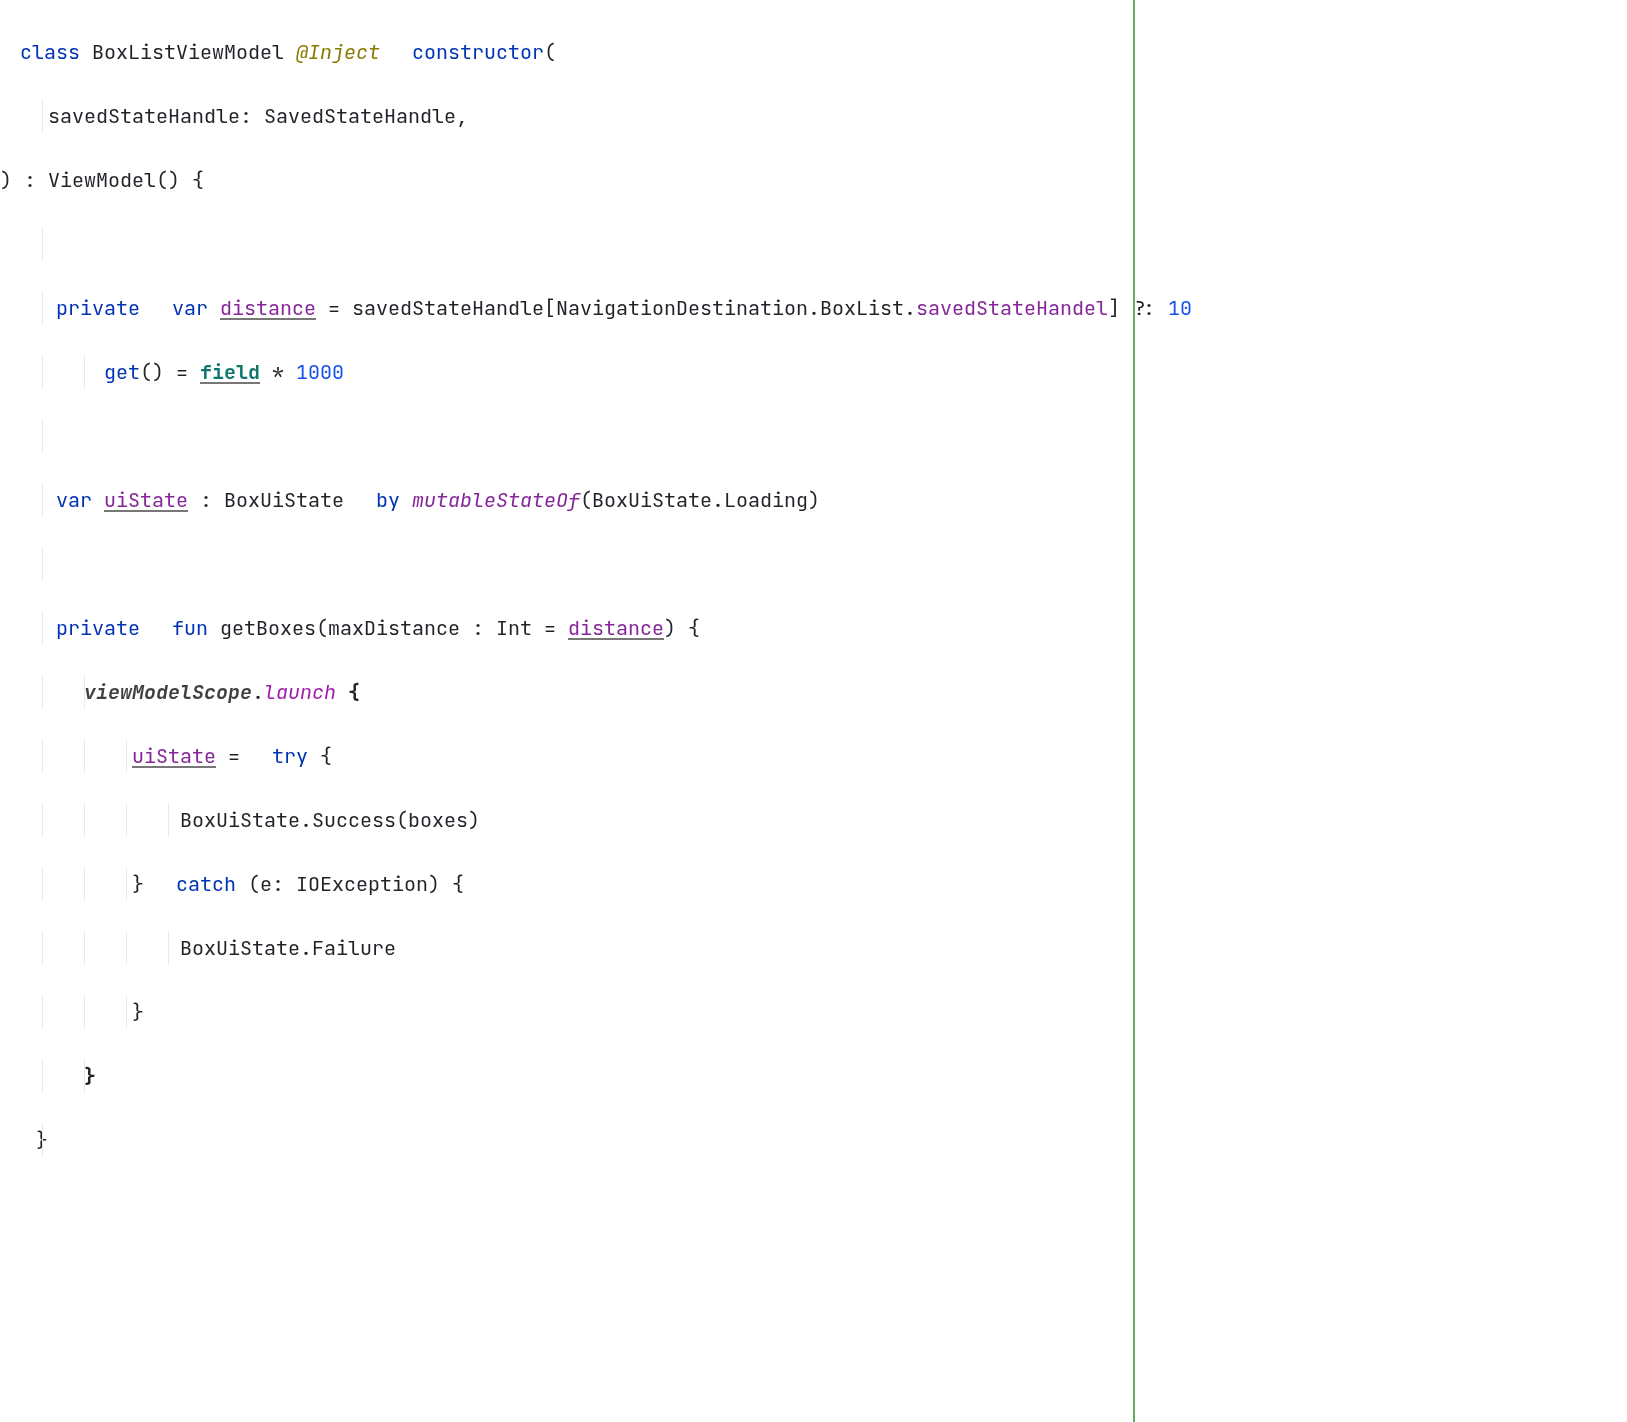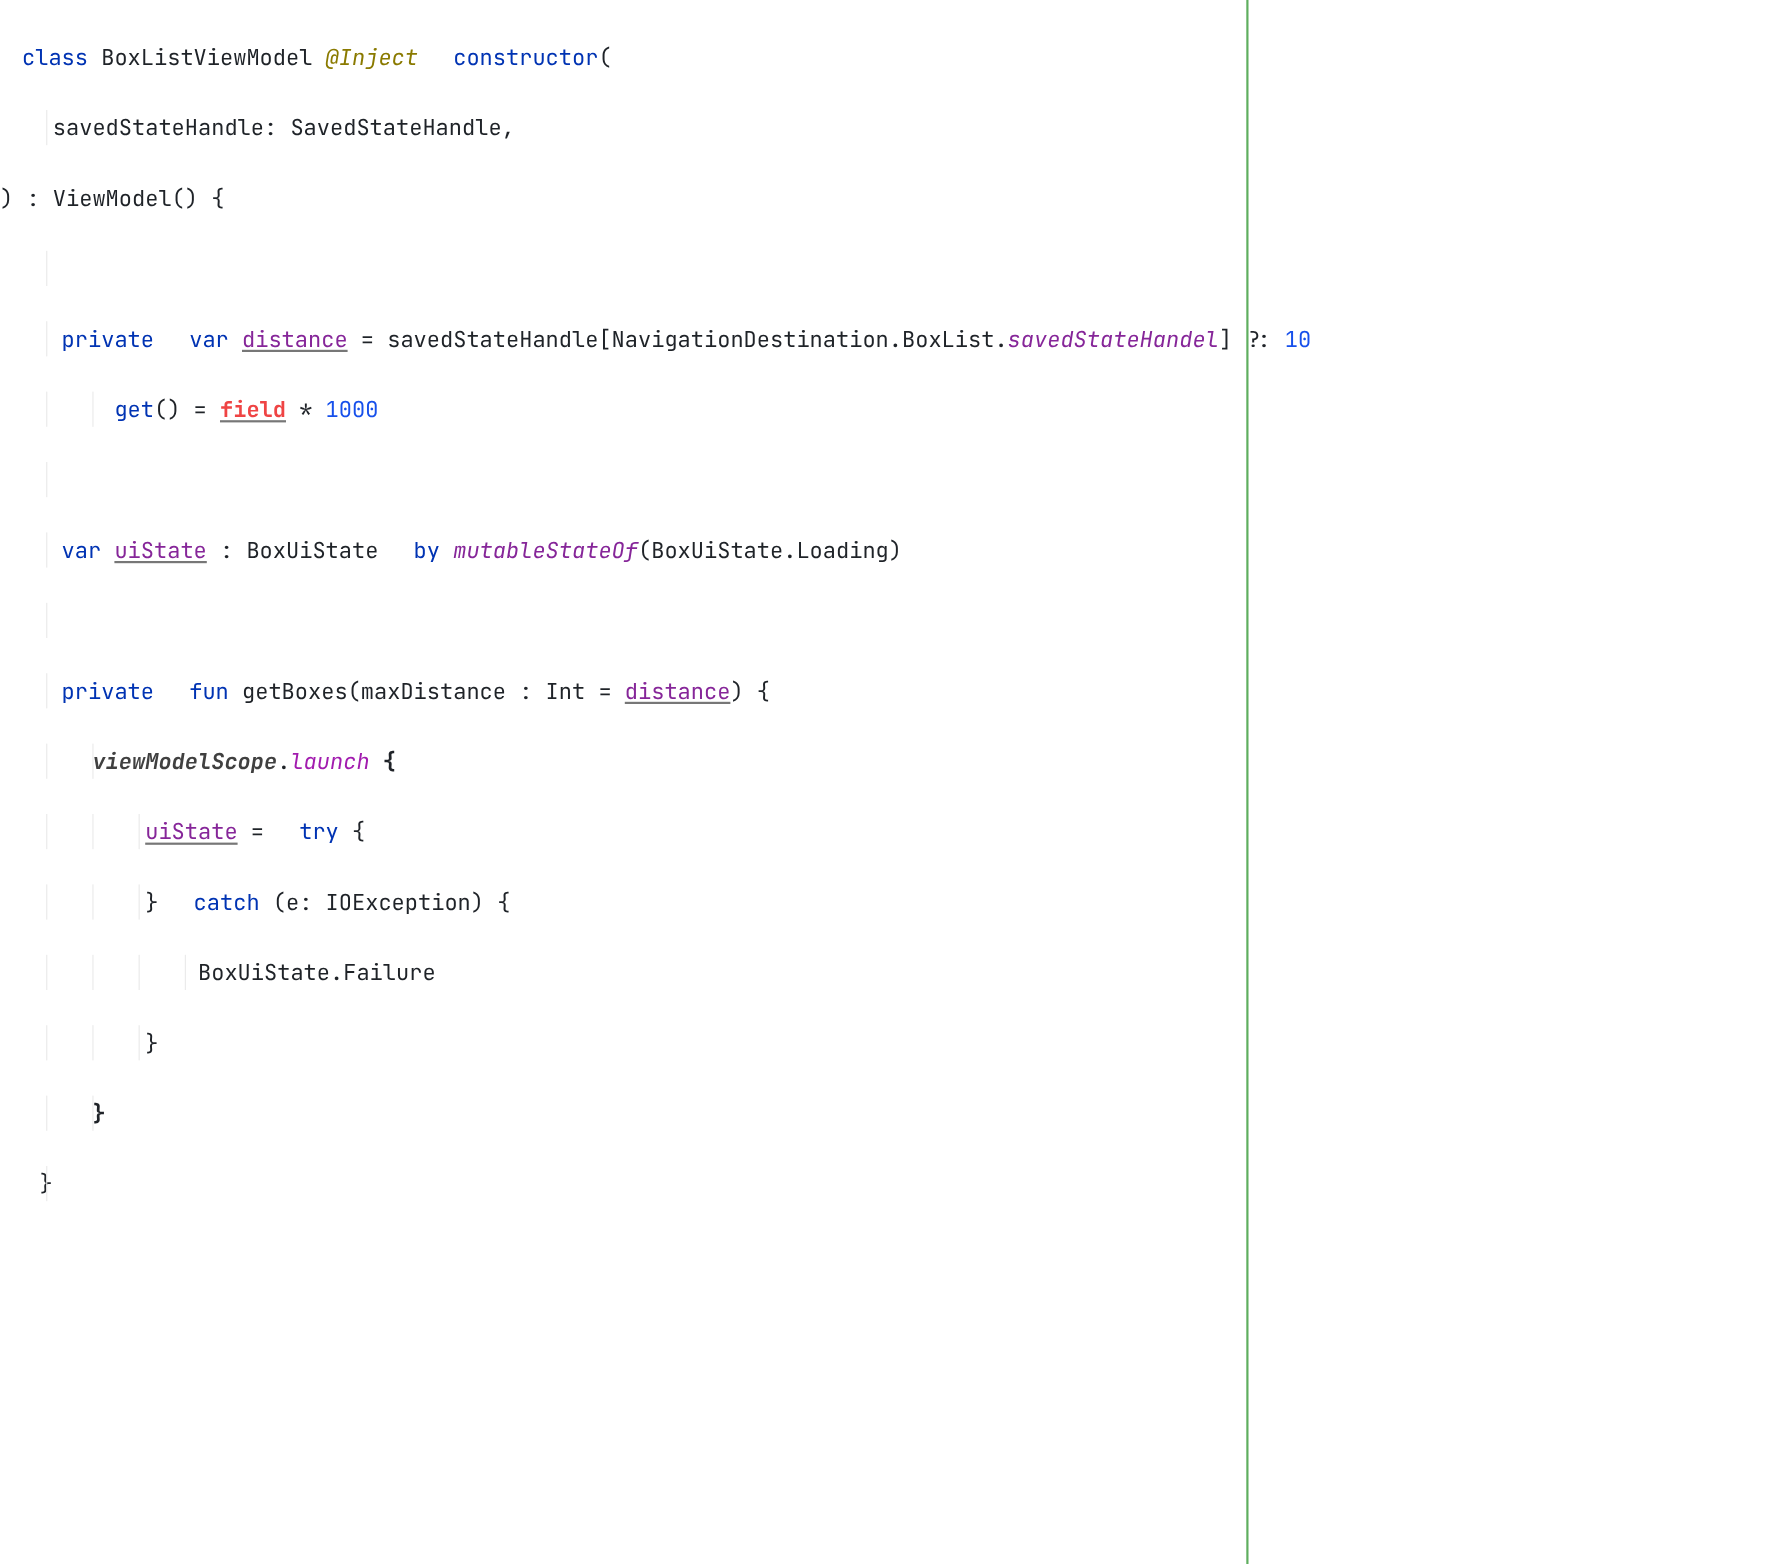--- a/index.html
+++ b/index.html
@@ -27,42 +27,43 @@
   .guide1 { position:absolute; left:42px; top:0; bottom:0; width:1px; background:#e9e9e9; }
   .guide2 { position:absolute; left:84px; top:0; bottom:0; width:1px; background:#e9e9e9; }
   .guide3 { position:absolute; left:126px; top:0; bottom:0; width:1px; background:#e9e9e9; }
   .guide4 { position:absolute; left:168px; top:0; bottom:0; width:1px; background:#e9e9e9; }
 
   .kw   { color:#0033b3;margin-left:20px; }
   .anno { color:#8a7a00; font-style:italic; }
   .prop { color:#862699; }
   .und  { text-decoration: underline; text-decoration-color:#777; text-underline-offset:3px;}
   .num  { color:#1750eb; }
-  .ital { font-style: italic; }
+  .ital { }
   .bold { font-weight:600; }
   .launch{ color:#a21caf; font-style: italic;}
   .vms   { color:#404040; font-style: italic; font-weight: bold;}
   .msof  { color:#862699; font-style: italic;}
 </style>
 </head>
 <body>
 
 <div class="editor">
 <div class="line"><span class="kw">class</span> <span>BoxListViewModel</span> <span class="anno">@Inject</span> <span class="kw">constructor</span><span>(</span></div>
 <div class="line"><span class="guide1"></span>    <span>savedStateHandle: SavedStateHandle,</span></div>
 <div class="line"><span>) : ViewModel() {</span></div>
 <div class="line"><span class="guide1"></span></div>
 <div class="line"><span class="guide1"></span>   <span class="kw">private</span> <span class="kw">var</span> <span class="prop und">distance</span><span> = savedStateHandle[NavigationDestination.BoxList.</span><span class="prop ital">savedStateHandel</span><span>] ?: </span><span class="num">10</span></div>
-<div class="line"><span class="guide1"></span><span class="guide2"></span>       <span class="kw">get</span><span>() = </span><span class="prop und bold" style="color:#ef4444">field</span><span> * </span><span class="num">1000</span></div>
+<div class="line"><span class="guide1"></span><span class="guide2"></span>       <span class="kw">get</span><span>() = </span><span class="prop und bold" style="color:#0f766e">field</span><span> * </span><span class="num">1000</span></div>
 <div class="line"><span class="guide1"></span></div>
 <div class="line"><span class="guide1"></span>   <span class="kw">var</span> <span class="prop und">uiState</span><span> : BoxUiState </span><span class="kw">by</span> <span class="msof">mutableStateOf</span><span>(BoxUiState.Loading)</span></div>
 <div class="line"><span class="guide1"></span></div>
 <div class="line"><span class="guide1"></span>   <span class="kw">private</span> <span class="kw">fun</span> <span>getBoxes</span><span>(maxDistance : Int = </span><span class="prop und">distance</span><span>) {</span></div>
 <div class="line"><span class="guide1"></span><span class="guide2"></span>       <span class="vms">viewModelScope</span><span>.</span><span class="launch">launch</span><span class="bold"> {</span></div>
 <div class="line"><span class="guide1"></span><span class="guide2"></span><span class="guide3"></span>           <span class="prop und">uiState</span><span> = </span><span class="kw">try</span><span> {</span></div>
+<div class="line"><span class="guide1"></span><span class="guide2"></span><span class="guide3"></span><span class="guide4"></span>               <span>BoxUiState.Success(boxes)</span></div>
 <div class="line"><span class="guide1"></span><span class="guide2"></span><span class="guide3"></span>           <span>} </span><span class="kw">catch</span><span> (e: IOException) {</span></div>
 <div class="line"><span class="guide1"></span><span class="guide2"></span><span class="guide3"></span><span class="guide4"></span>               <span>BoxUiState.Failure</span></div>
 <div class="line"><span class="guide1"></span><span class="guide2"></span><span class="guide3"></span>           <span>}</span></div>
 <div class="line"><span class="guide1"></span><span class="guide2"></span>       <span class="bold">}</span></div>
 <div class="line"><span class="guide1"></span>   <span>}</span></div>
 
 
 
 
 

